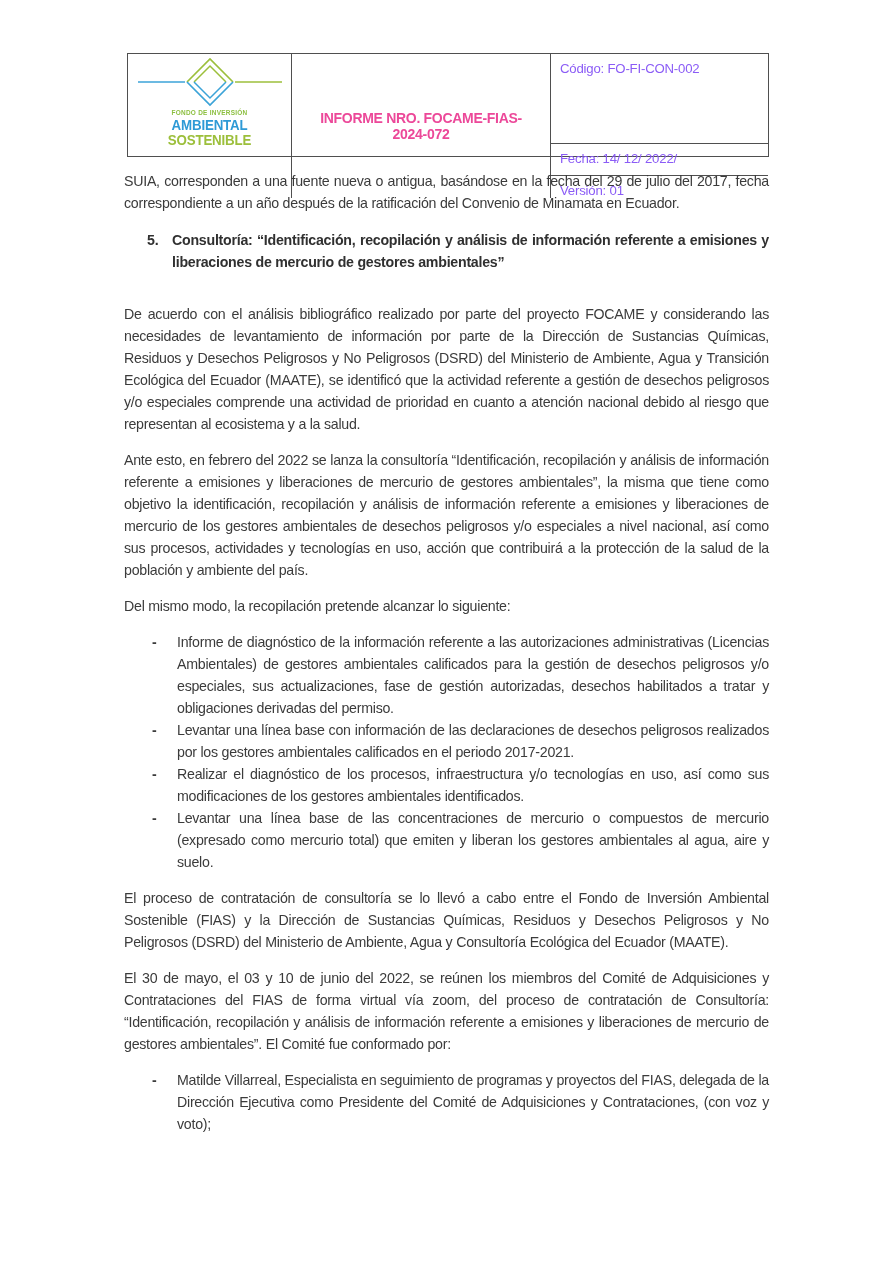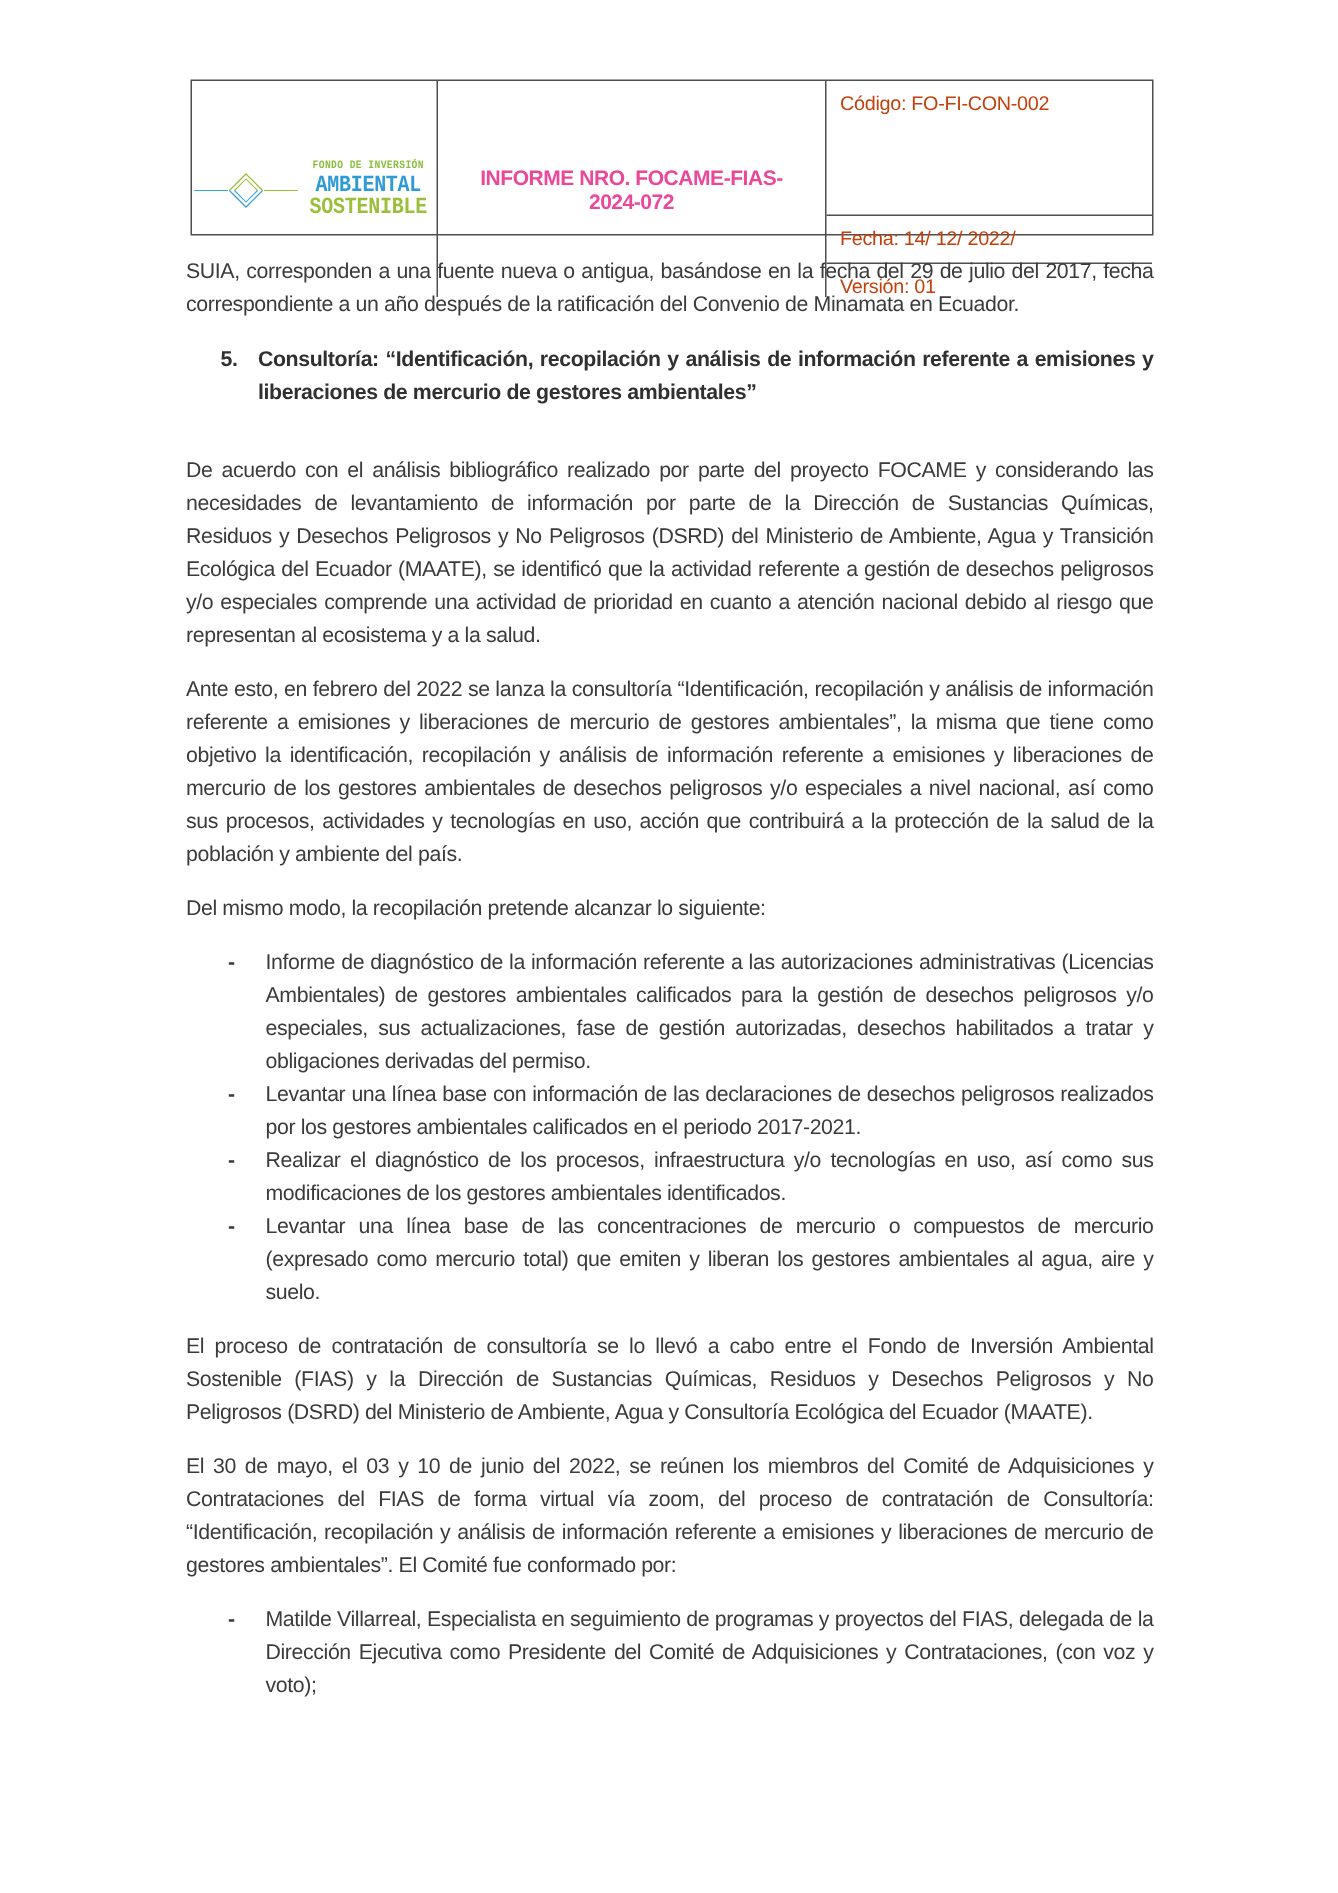--- a/index.html
+++ b/index.html
@@ -26,25 +26,24 @@
     box-sizing: border-box;
     border: 1.5px solid #4f4f4f;
     margin-left: 3px;
   }
   .cell {
     box-sizing: border-box;
   }
   .cell-logo {
     border-right: 1.5px solid #4f4f4f;
     display: flex;
-    flex-direction: row;
+    flex-direction: column;
     align-items: center;
-    justify-content: space-between;
+    justify-content: flex-start;
     padding-top: 2px;
-    font-family: Liberation Mono, monospace;
   }
   .logo-svg { display: block; }
   .logo-text {
     text-align: center;
     transform: scaleX(0.86);
     line-height: 1.0;
     margin-top: 1px;
     font-weight: bold;
   }
   .logo-line1 { font-size: 7.5px;  color: #8cbf3f; letter-spacing: 0.3px; }
@@ -64,21 +63,21 @@
   }
   .cell-meta {
     display: grid;
     grid-template-rows: 41px 31.5px auto;
   }
   .meta-row {
     box-sizing: border-box;
     padding: 7px 4px 0 9px;
     font-size: 13.2px;
     letter-spacing: -0.2px;
-    color: #c2410c;
+    color: #8b5cf6;
   }
   .meta-row + .meta-row { border-top: 1.5px solid #4f4f4f; margin-top: 48px; }
 
   
   .content {
     margin-top: 13px;
     font-size: 14.2px;
     line-height: 22px;
     letter-spacing: -0.25px;
     text-align: justify;

